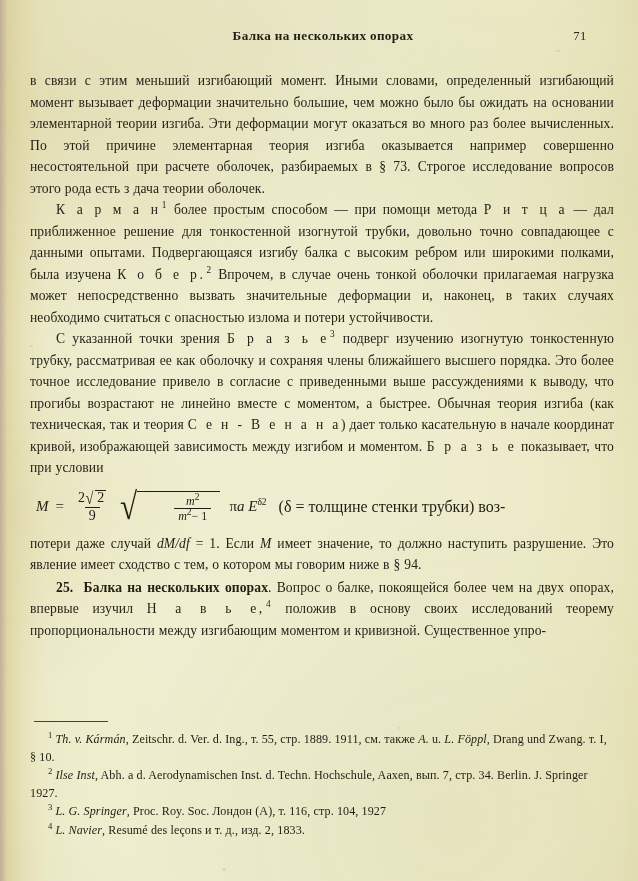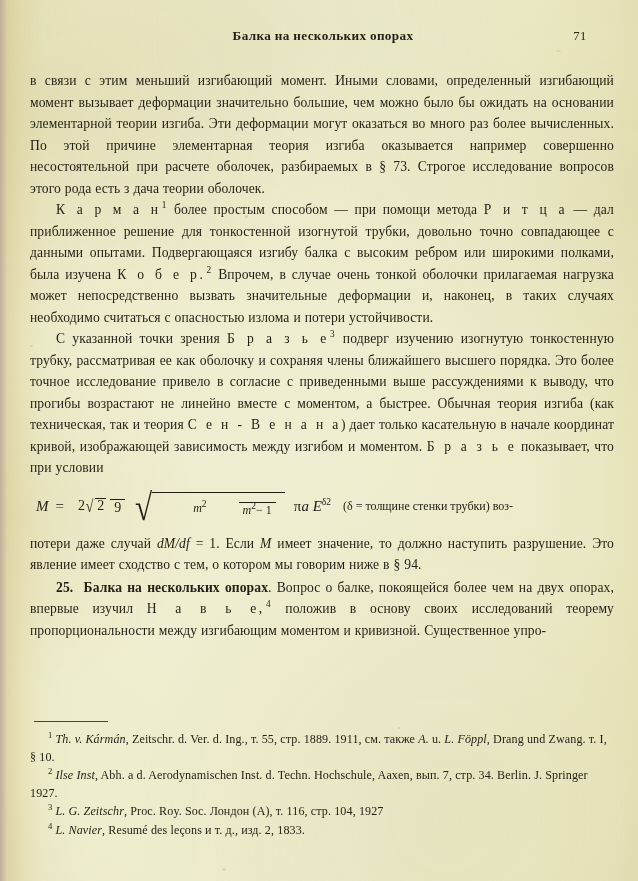--- a/index.html
+++ b/index.html
@@ -136,21 +136,21 @@
     align-items: center;
     font-size: 15px;
     color: #211d14;
     padding-left: 6px;
   }
   .mi { font-style: italic; font-family: "Liberation Serif", serif; }
   .eq { margin: 0 7px; }
 
   .frac {
     display: inline-flex;
-    flex-direction: row;
+    flex-direction: column;
     align-items: center;
     vertical-align: middle;
     line-height: 1;
     margin: 0 3px;
   }
   .frac .num {
     padding: 0 4px 1px 4px;
     font-size: 14px;
   }
   .frac .den {
@@ -263,36 +263,36 @@
           <span class="sqrt-body">
             <span class="frac small">
               <span class="num"><span class="mi">m</span><span class="sup2">2</span></span>
               <span class="den"><span class="mi">m</span><span class="sup2">2</span><span>− 1</span></span>
             </span>
           </span>
         </span>
 
         <span style="margin-left:8px"><span>π</span><span class="mi">a</span>&nbsp;<span class="mi">E</span><span class="sup2">δ</span><span class="sup2">2</span></span>
 
-        <span style="margin-left:12px;font-size:12px">(δ = толщине  стенки  трубки)  воз-</span>
+        <span style="margin-left:12px;font-size:16px">(δ = толщине  стенки  трубки)  воз-</span>
       </div>
 
       <p class="para"><span>потери даже случай </span><span class="mi">dM/df</span><span> = 1. Если </span><span class="mi">M</span><span> имеет значение, то должно наступить разрушение. Это явление имеет сходство с тем, о котором мы говорим ниже в § 94.</span></p>
 
       <p class="para indent" style="margin-top:1px"><span class="bold">25.</span>&nbsp; <span class="bold">Балка на нескольких опорах</span><span>. Вопрос о балке, покоящейся более чем на двух опорах, впервые изучил </span><span class="sp">Н а в ь е,</span><sup class="fn">4</sup><span> положив в основу своих исследований теорему пропорциональности между изгибающим моментом и кривизной. Существенное упро-</span></p>
     </div>
 
     <div id="fn-rule"></div>
 
     <div id="footnotes">
       <p class="fnote"><span class="marker">1</span><i>Th. v. Kármán</i><span>, Zeitschr. d. Ver. d. Ing., т. 55, стр. 1889. 1911, см. также </span><i>A.</i><span> u. </span><i>L. Föppl</i><span>, Drang und Zwang. т. I, § 10.</span></p>
 
       <p class="fnote"><span class="marker">2</span><i>Ilse Inst</i><span>, Abh. a d. Aerodynamischen Inst. d. Techn. Hochschule, Aaxen, вып. 7, стр. 34. Berlin. J. Springer 1927.</span></p>
 
-      <p class="fnote"><span class="marker">3</span><i>L. G. Zeitschr</i><span>, Proc. Roy. Soc. Лондон (A), т. 116, стр. 104, 1927</span></p>
+      <p class="fnote"><span class="marker">3</span><i>L. G. Springer</i><span>, Proc. Roy. Soc. Лондон (A), т. 116, стр. 104, 1927</span></p>
 
       <p class="fnote"><span class="marker">4</span><i>L. Navier</i><span>, Resumé des leçons и т. д., изд. 2, 1833.</span></p>
     </div>
 
   </div>
 
   <div class="speck" style="left:245px;top:215px;width:3px;height:3px;opacity:.35"></div>
   <div class="speck" style="left:398px;top:727px;width:2px;height:2px;opacity:.3"></div>
   <div class="speck" style="left:222px;top:868px;width:4px;height:3px;opacity:.28"></div>
   <div class="speck" style="left:556px;top:50px;width:5px;height:2px;opacity:.25"></div>

